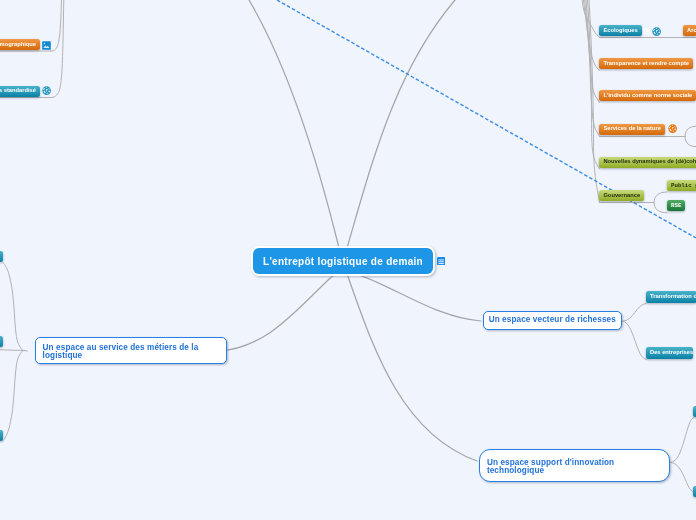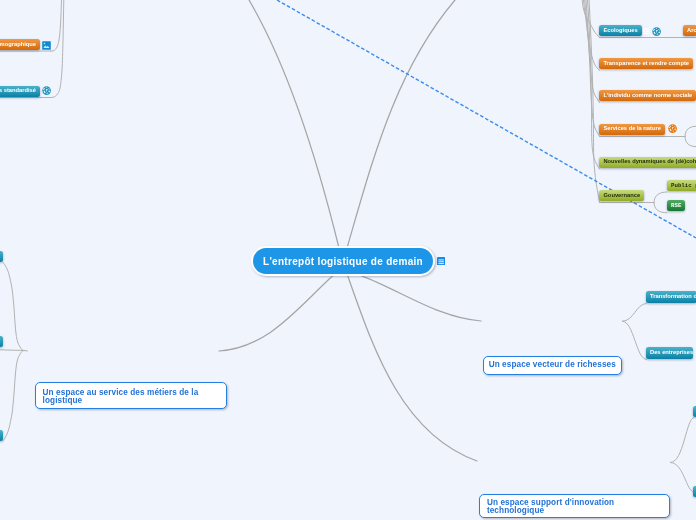--- a/index.html
+++ b/index.html
@@ -25,24 +25,23 @@
   .pill.green{background:linear-gradient(#c7da7c,#90ac24);color:#1c2a09;}
   .pill.darkgreen{background:linear-gradient(#52ab62,#167735);}
   .pill.mono{font-family:"Liberation Mono",monospace;}
 
   .boxed{
     background:#fff;border:1.8px solid #2480e2;border-radius:5px;
     color:#2272d8;font-weight:bold;font-size:8.2px;line-height:8.2px;letter-spacing:0.1px;
     filter:drop-shadow(1.2px 1.5px 1px rgba(95,105,125,.45));
     display:flex;align-items:center;white-space:normal;
     padding:0 6.6px;
-    margin-top:45px;
   }
   .central{
-    background:#1e96e8;border-radius:13px;color:#fff;font-weight:bold;
+    background:#1e96e8;border-radius:6px;color:#fff;font-weight:bold;
     font-size:10px;letter-spacing:.3px;
     display:flex;align-items:center;justify-content:center;
     box-shadow:0 0 0 2px #fff;
     filter:drop-shadow(1.2px 1.5px 1px rgba(95,105,125,.45));
   }
   .ico{position:absolute;}
 </style>
 </head>
 <body>
 
@@ -115,21 +114,21 @@
         <line x1="1.5" y1="6.6" x2="6.9" y2="6.6"></line>
       </g>
   </svg>
 
   <div class="node boxed" style="left:35px;top:336.5px;width:191.5px;height:27.8px;padding-top:4px;">
     <span>Un espace au service des métiers de la logistique</span>
   </div>
   <div class="node boxed" style="left:482.5px;top:310.6px;width:139.5px;height:19.6px;justify-content:center;white-space:nowrap;align-items:flex-start;padding-top:4.2px;">
     <span>Un espace vecteur de richesses</span>
   </div>
-  <div class="node boxed" style="left:479.3px;top:449px;width:191px;height:24px;padding-top:2.5px;">
+  <div class="node boxed" style="left:479.3px;top:449px;width:191px;height:33px;padding-top:2.5px;border-radius:11px;">
     <span>Un espace support d'innovation technologique</span>
   </div>
 
   <div class="node pill teal" style="left:599.4px;top:25.2px;">
     <span>Ecologiques</span>
   </div>
   <div class="node pill orange" style="left:599.4px;top:58.2px;">
     <span>Transparence et rendre compte</span>
   </div>
   <div class="node pill orange" style="left:599.4px;top:90.2px;">

